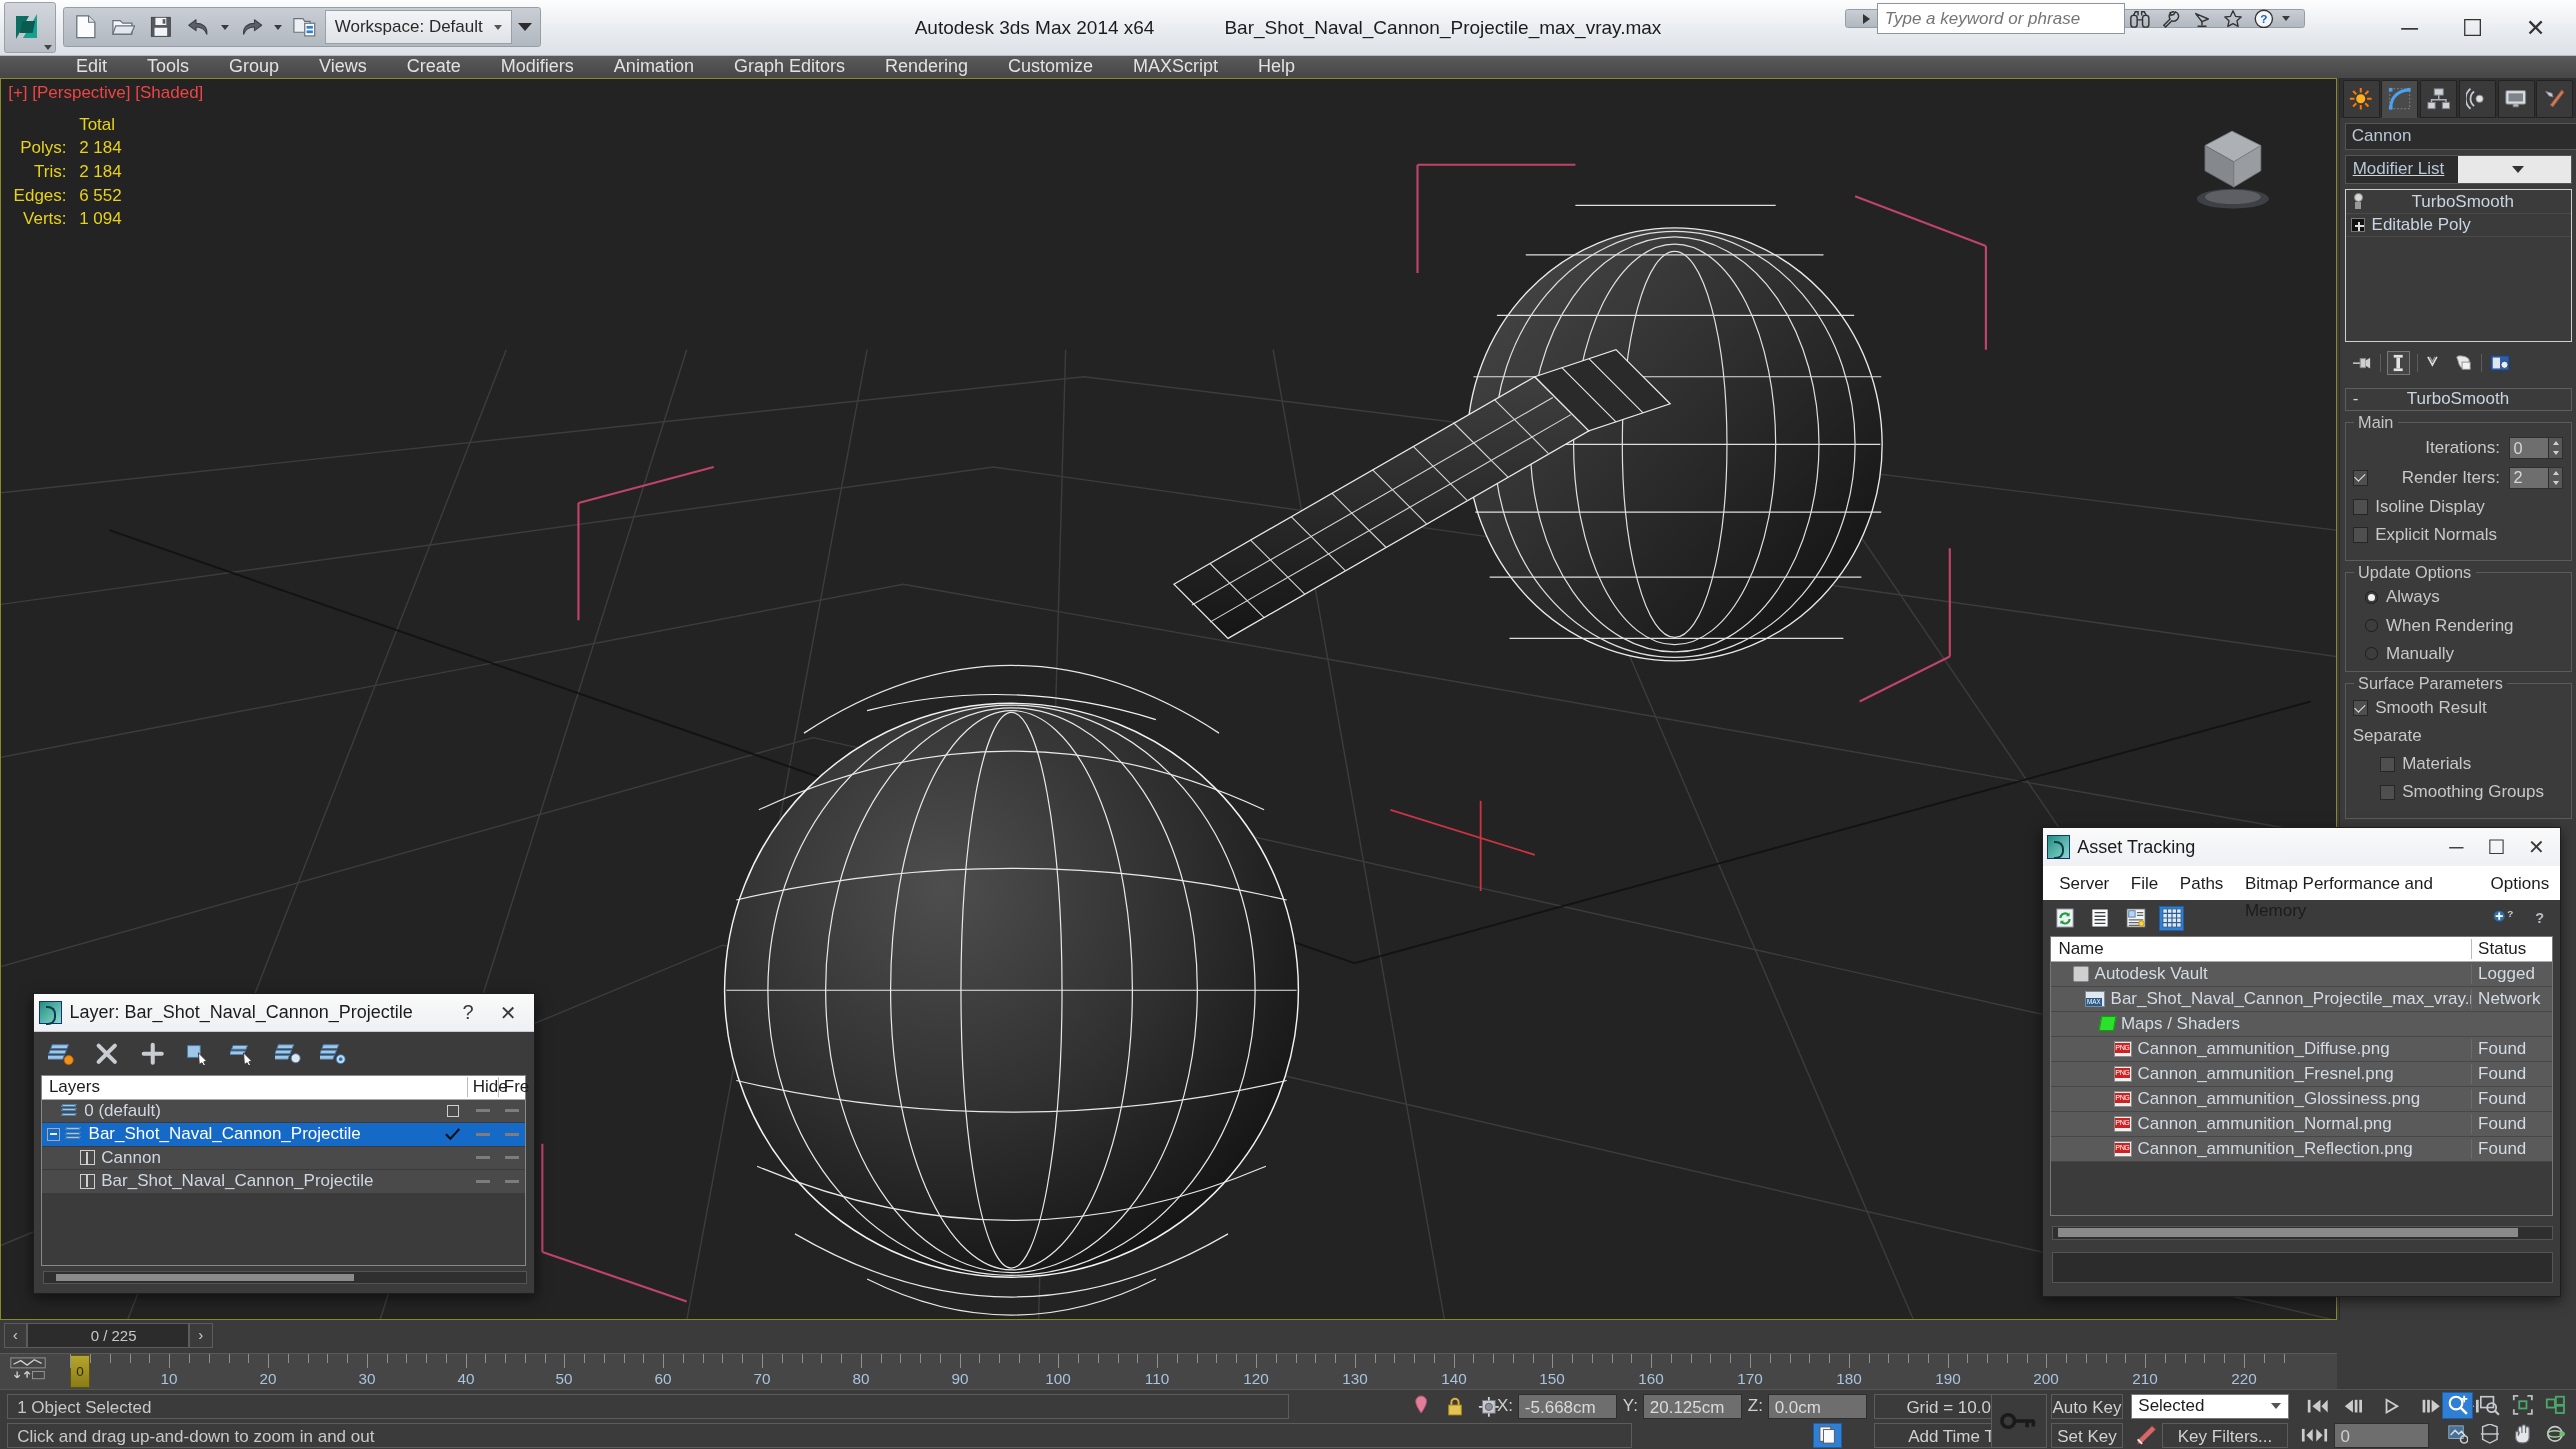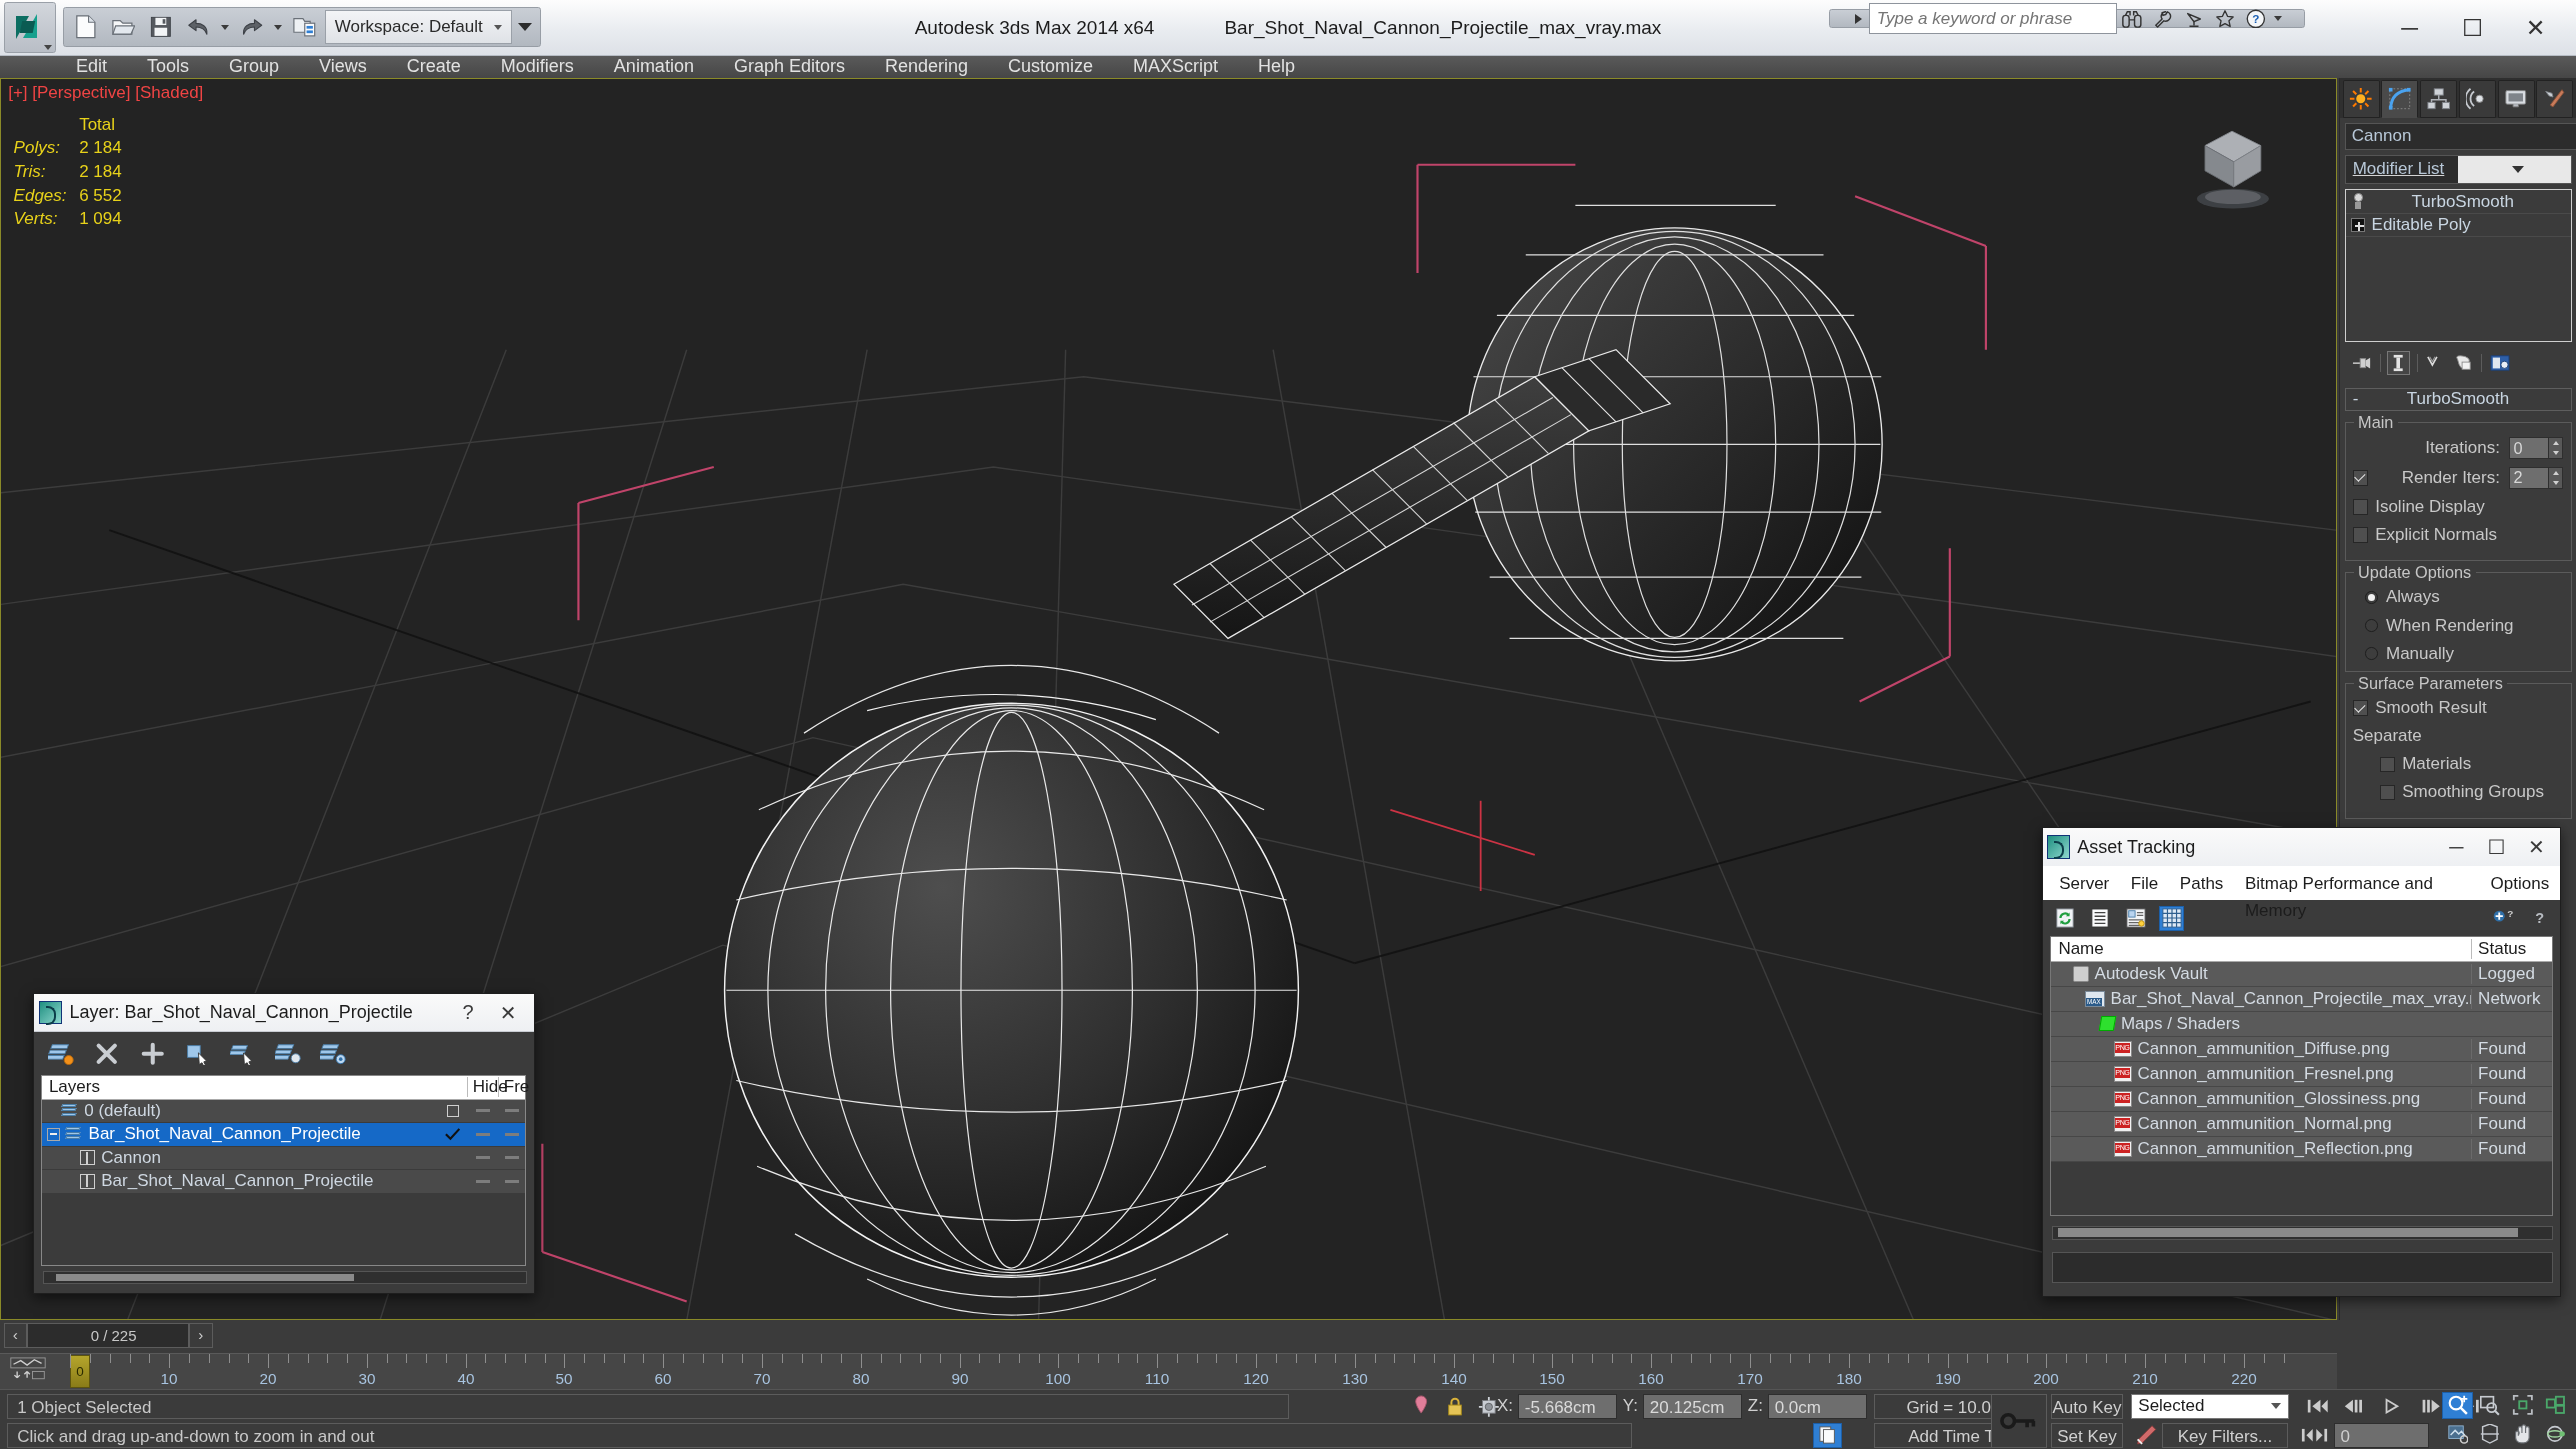--- a/index.html
+++ b/index.html
@@ -36,21 +36,21 @@
   .qdrop { width:23.5px;height:34px; display:flex;align-items:center;justify-content:center; }
   .qdrop b { width:0;height:0;border-left:7.2px solid transparent;border-right:7.2px solid transparent;
     border-top:8.1px solid #2b2b2b; display:block; }
 
   #titletext { position:absolute; left:0; top:0; width:2576px; height:56px;
     display:flex; align-items:center; justify-content:center; gap:70px;
     color:#1c1c1c; font-size:19px; pointer-events:none; }
 
   #searchwrap { position:absolute; right:271px; top:9px; height:19px;
     display:flex; align-items:center; background:linear-gradient(#c9ced5,#b2b8c0);
-    border:0.9px solid #979da5; border-radius:2.7px; padding:0 19px; }
+    border:0.9px solid #979da5; border-radius:2.7px; padding:0 11px; }
   .sarrow { width:20px;height:32.5px; display:flex;align-items:center;justify-content:center; }
   .sarrow b { width:0;height:0;border-top:5.4px solid transparent;border-bottom:5.4px solid transparent;
     border-left:7.2px solid #333; display:block; }
   #searchinput { width:248px; height:31px; background:#fff; border:0.9px solid #8e949c;
     font-style:italic; color:#8a8a8a; font-size:17px; padding:0 7.2px;
     font-family:"Liberation Sans", sans-serif; }
   .sicon { width:31px;height:32.5px;display:flex;align-items:center;justify-content:center;}
 
   #wctl { position:absolute; right:9px; top:0; height:56px; display:flex; align-items:center; }
   .wc { width:63px;height:56px; display:flex;align-items:center;justify-content:center;
@@ -62,21 +62,21 @@
     padding-left:56px; }
   .mitem { padding:0 20px; font-size:18px; color:#e2e2e2; line-height:21.7px; height:21.7px; }
 
   
   #viewport { position:absolute; left:0; top:78px; width:2337px; height:1242px;
     background:#232323; border:1.8px solid #8a8a28; overflow:hidden; }
   #vplabel { position:absolute; left:7.2px; top:3.6px; font-size:17px; color:#ef4444; z-index:4; }
   #vpstats { position:absolute; left:12.6px; top:34px; z-index:4; color:#e8d21a; font-size:17px; }
   #vpstats table { border-collapse:collapse; }
   #vpstats td { padding:1.8px 0; }
-  #vpstats td.lbl { text-align:left; padding-right:12.6px;font-style:italic; }
+  #vpstats td.lbl { text-align:right; padding-right:12.6px; }
   #vpstats td.val { text-align:left; min-width:81px; }
   #vpstats .hdr { padding-left:0; }
 
   #grid { position:absolute; inset:0; }
   #cube { position:absolute; right:50px; top:36px; width:108px; height:99px; }
 
   
   #cmdpanel { position:absolute; left:2339px; top:78px; width:237px; height:1242px;
     background:#3b3b3b; border-left:0.9px solid #2a2a2a; }
   #cptabs { display:flex; height:40px; align-items:stretch; background:#2f2f2f; padding:1.8px 1.8px 0 1.8px; }

